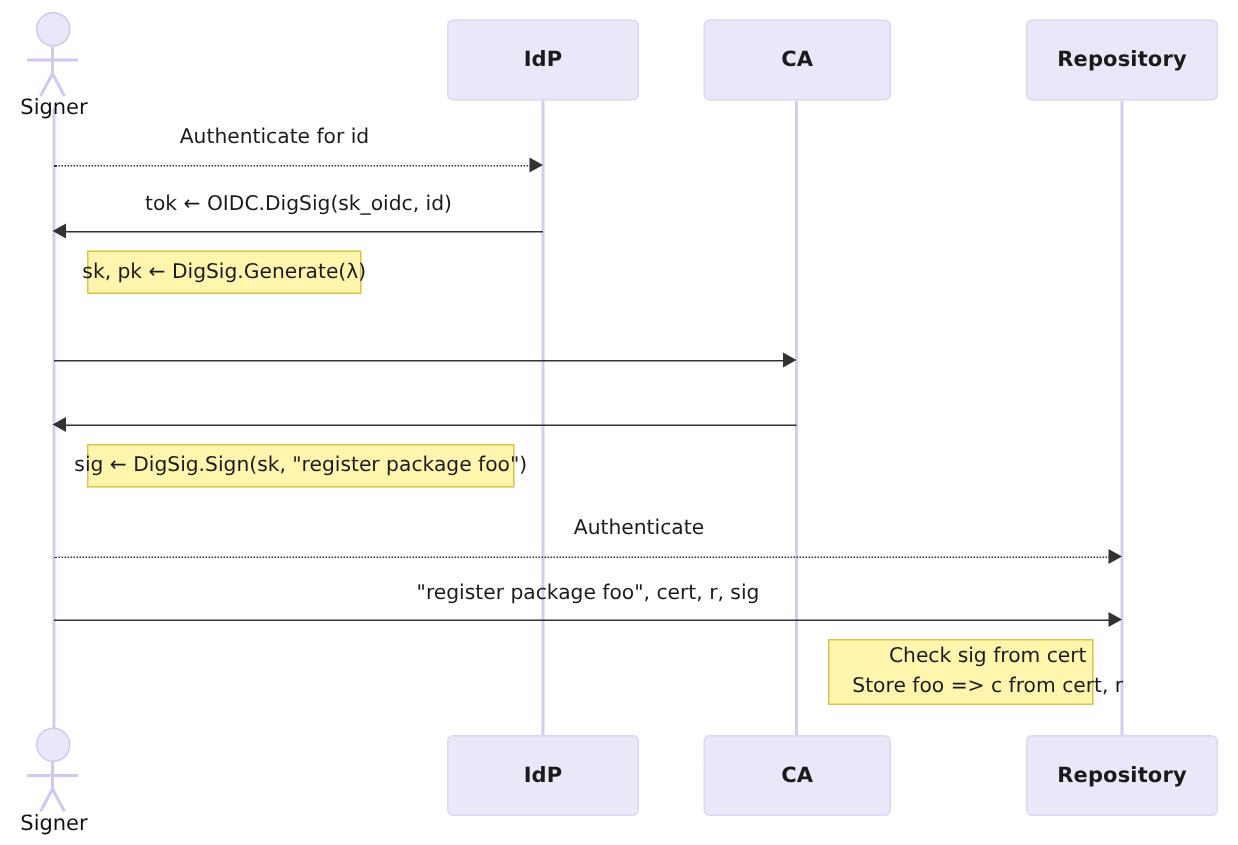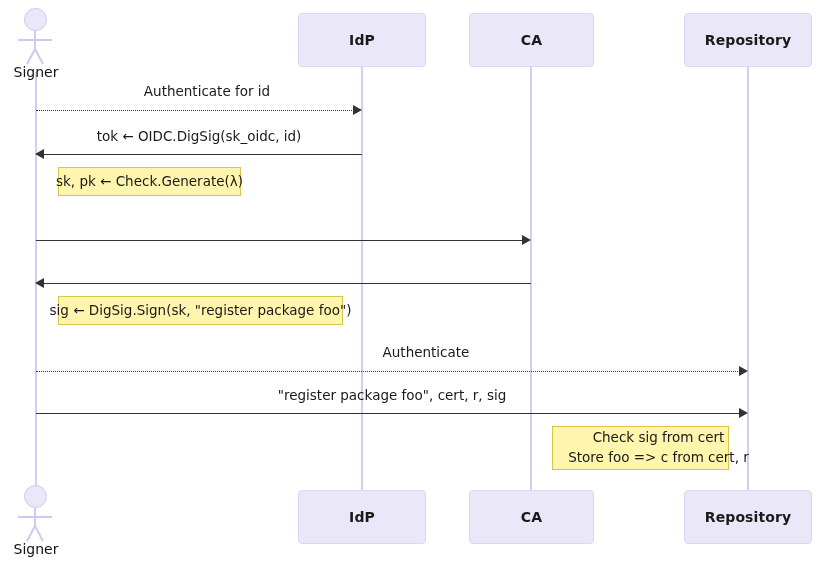--- a/index.html
+++ b/index.html
@@ -157,30 +157,30 @@
   </div>
 
   <div class="participant-box" style="left:469px; top:13px; width:125px; height:54px;">
     <span class="participant-label">CA</span>
   </div>
 
   <div class="participant-box" style="left:684px; top:13px; width:128px; height:54px;">
     <span class="participant-label">Repository</span>
   </div>
 
-  <div class="msg-label" style="left:44px; top:85px; width:326px;">Authenticate for id</div>
+  <div class="msg-label" style="left:20px; top:85px; width:326px;">Authenticate for id</div>
   <div class="msg-line dashed" style="left:36px; top:110px; width:318px;"></div>
   <div class="arrowhead right" style="left:353px; top:105px;"></div>
 
   <div class="msg-label" style="left:36px; top:130px; width:326px;">tok ← OIDC.DigSig(sk_oidc, id)</div>
   <div class="msg-line" style="left:44px; top:154px; width:318px;"></div>
   <div class="arrowhead left" style="left:35px; top:149px;"></div>
 
   <div class="note" style="left:58px; top:167px; width:183px; height:29px;">
-    <span class="note-line">sk, pk ← Check.Generate(λ)</span>
+    <span class="note-line">sk, pk ← DigSig.Generate(λ)</span>
   </div>
 
   <div class="msg-line" style="left:36px; top:240px; width:487px;"></div>
   <div class="arrowhead right" style="left:522px; top:235px;"></div>
 
   <div class="msg-line" style="left:44px; top:283px; width:487px;"></div>
   <div class="arrowhead left" style="left:35px; top:278px;"></div>
 
   <div class="note" style="left:58px; top:296px; width:285px; height:29px;">
     <span class="note-line">sig ← DigSig.Sign(sk, "register package foo")</span>

